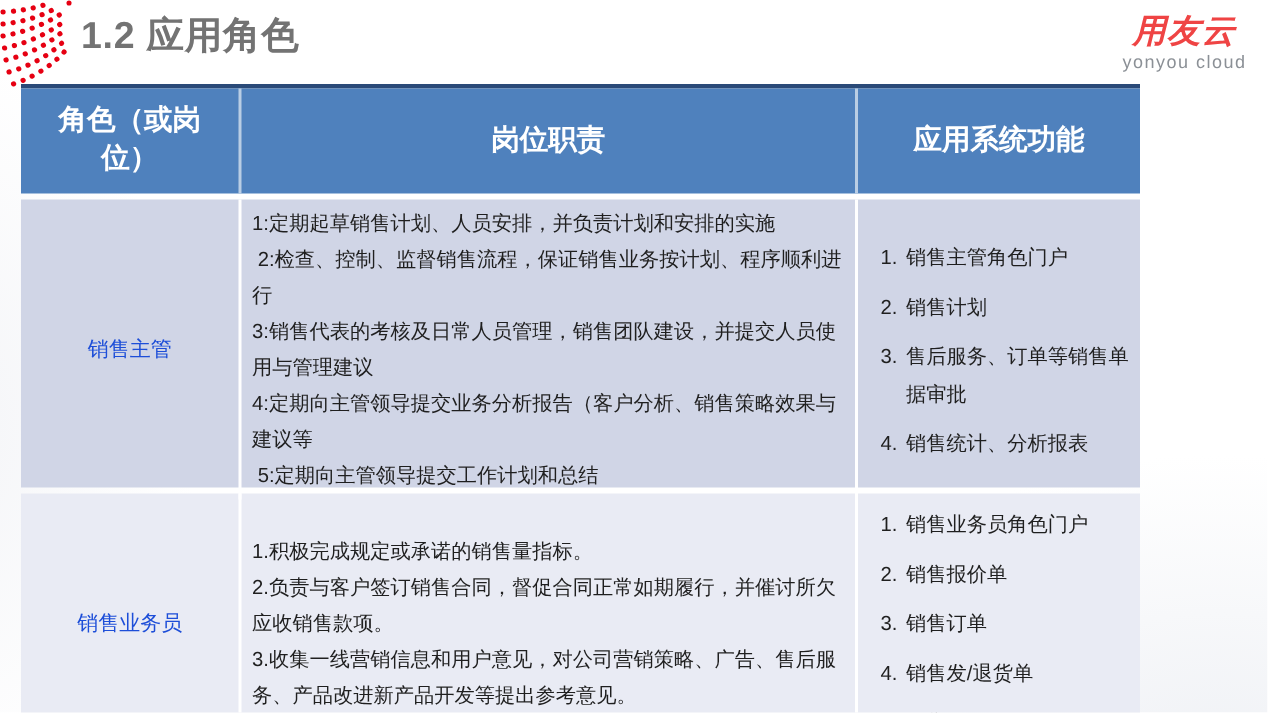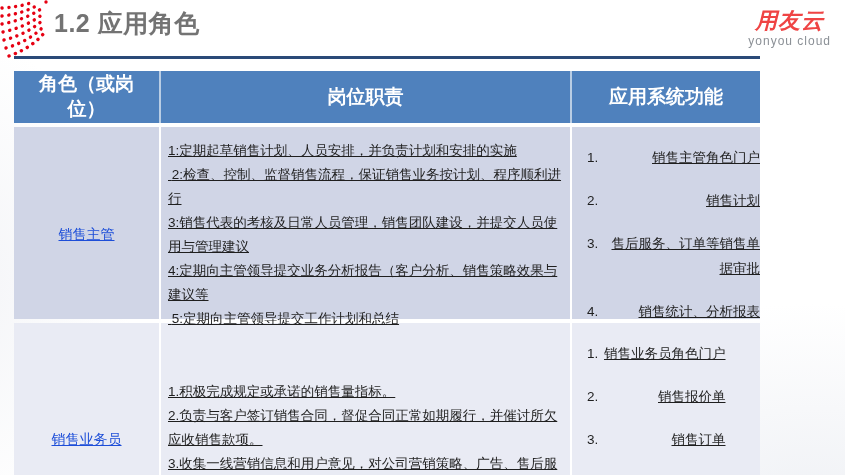--- a/index.html
+++ b/index.html
@@ -21,39 +21,39 @@
     font-size:25px;font-weight:bold;color:#737373;letter-spacing:0.5px;
   }
   
   .logo{position:absolute;right:14px;top:9px;z-index:2;text-align:center;}
   .logo-text{font-size:22px;font-weight:bold;color:#ef4444;line-height:24px;letter-spacing:1px;font-style:italic;}
   .logo-sub{font-size:12px;color:#8b9096;letter-spacing:1px;margin-top:1px;}
 
   
   .table{position:absolute;left:14px;top:56px;width:746px;z-index:1;border-top:3px solid #2a4a78;}
   .thead,.trow{display:grid;grid-template-columns:147px 411px 188px;}
-  .thead{background:#4f81bd;height:52px;margin-top:12px;}
+  .thead{background:#4f81bd;height:70px;}
   .th{
     display:flex;align-items:center;justify-content:center;text-align:center;
     color:#ffffff;font-weight:bold;font-size:19px;line-height:1.3;
     border-right:2px solid #b9cde4;box-sizing:border-box;
   }
   .th:last-child{border-right:none;}
   .th-role{padding:0 20px;}
   .trow{margin-top:4px;}
   .trow.r1{background:#d0d5e6;height:192px;}
   .trow.r2{background:#e9ebf4;height:152px;}
-  .td{box-sizing:border-box;border-right:2px solid #ffffff;color:#1f1f1f;text-decoration:underline;}
+  .td{box-sizing:border-box;border-right:2px solid #ffffff;color:#1f1f1f;}
   .td:last-child{border-right:none;}
   .td-role{display:flex;align-items:center;justify-content:center;font-size:14px;color:#1d4ed8;}
   .td-duties{padding:4px 8px 4px 7px;display:flex;flex-direction:column;justify-content:center;}
   .duty{font-size:13.5px;line-height:24px;white-space:pre-wrap;}
   .td-fns{display:flex;align-items:center;}
   .fns{margin:0;padding-left:30px;font-size:13.5px;}
-  .fns li{line-height:25px;margin:18px 0;padding-left:2px;text-align:right;}
+  .fns li{line-height:25px;margin:8px 0;padding-left:2px;}
 </style>
 </head>
 <body>
 
 <div class="slide">
   <div class="bg-sweep"></div>
 
   <span class="decor">
     <svg width="48" height="58" viewBox="0 0 48 58" fill="none" stroke="#e60012" stroke-width="3.4" stroke-linecap="round" stroke-dasharray="0.1 6.6">
       <path d="M2 8 Q 20 7 33 2"></path>

